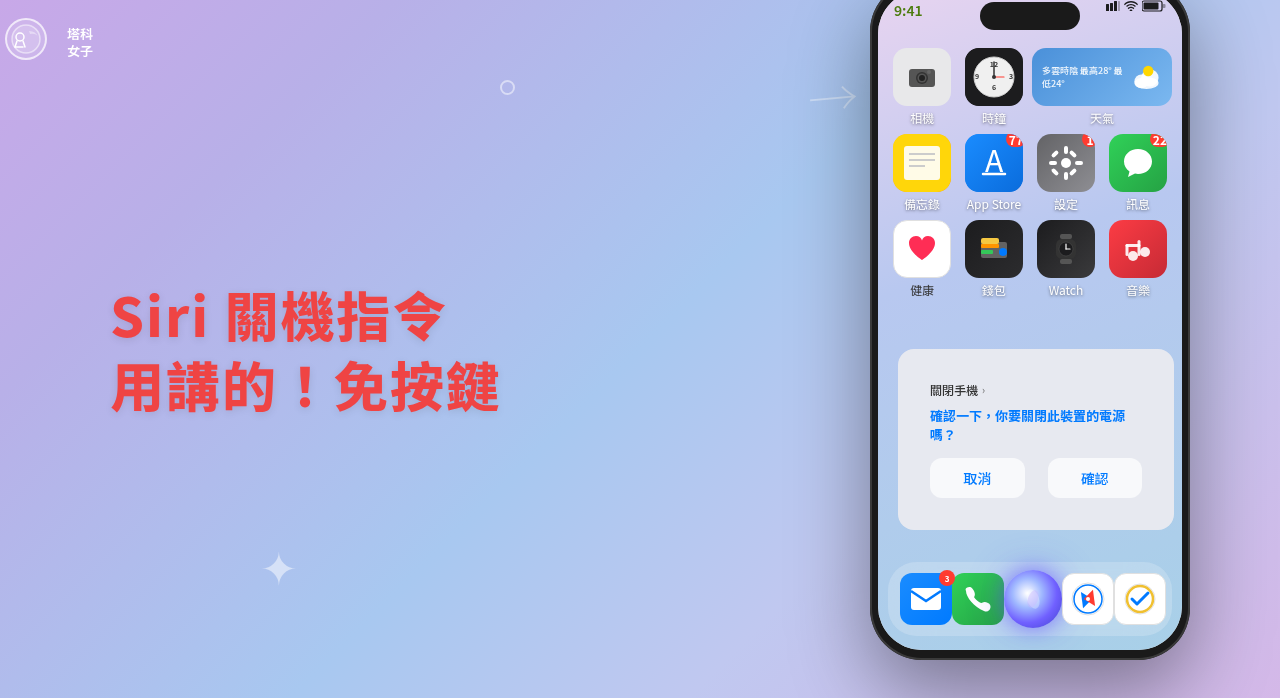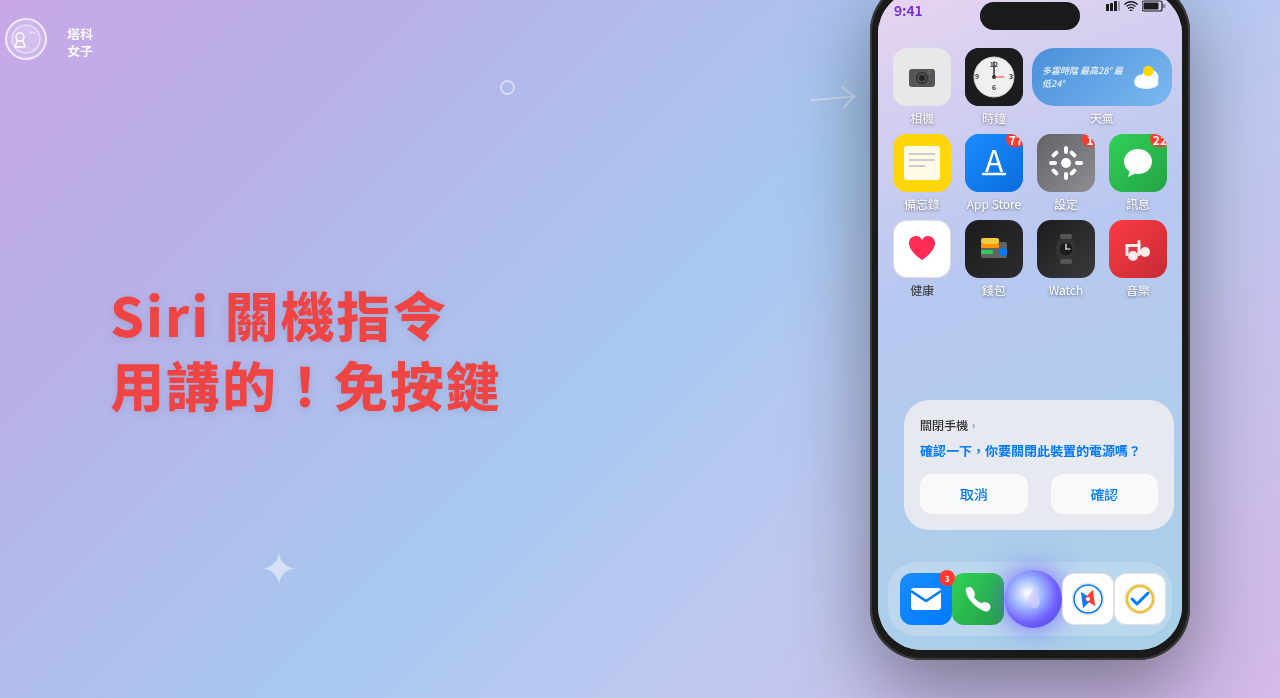--- a/index.html
+++ b/index.html
@@ -177,26 +177,26 @@
     
     .icon-camera { background: #e8e8ea; }
     .icon-clock { background: linear-gradient(135deg, #1c1c1e, #3a3a3c); }
     .icon-notes { background: linear-gradient(135deg, #ffd60a, #ff9f0a); }
     .icon-appstore { background: linear-gradient(135deg, #1a8cff, #0a6cdc); }
 
     
     .siri-dialog {
       position: absolute;
       bottom: 120px;
-      left: 26px;
+      left: 20px;
       right: 8px;
       background: rgba(235,235,240,0.92);
       backdrop-filter: blur(20px);
-      border-radius: 25px;
-      padding: 16px;
+      border-radius: 16px;
+      padding: 32px;
       z-index: 10;
     }
     .dialog-header {
       display: flex;
       align-items: center;
       gap: 4px;
       margin-bottom: 8px;
     }
     .dialog-title {
       font-size: 12px;
@@ -269,21 +269,21 @@
       display: flex;
       align-items: flex-start;
       padding-top: 10px;
       padding-left: 16px;
       padding-right: 16px;
       justify-content: space-between;
     }
     .status-time {
       font-size: 14px;
       font-weight: 600;
-      color: #6d28d9;
+      color: #4d7c0f;
     }
     .status-icons {
       display: flex;
       gap: 4px;
       align-items: center;
     }
   </style>
 </head>
 <body>
 
@@ -369,21 +369,21 @@
               <text x="46" y="31" font-size="7" fill="#333" text-anchor="middle" font-weight="bold">3</text>
               <line x1="29" y1="29" x2="29" y2="14" stroke="#333" stroke-width="1.5" stroke-linecap="round"></line>
               <line x1="29" y1="29" x2="39" y2="29" stroke="#ff3b30" stroke-width="1.2" stroke-linecap="round"></line>
               <circle cx="29" cy="29" r="2" fill="#333"></circle>
             </svg>
           </div>
           <span class="app-label">時鐘</span>
         </div>
 
         <div class="app-item" style="grid-column: span 2;">
-          <div style="width:100%; height:58px; background:linear-gradient(135deg,#4a90d9,#7bb8f0); border-radius:22px; display:flex; align-items:center; justify-content:space-between; padding:6px 10px; position:relative;font-style:italic;">
+          <div style="width:100%; height:58px; background:linear-gradient(135deg,#4a90d9,#7bb8f0); border-radius:14px; display:flex; align-items:center; justify-content:space-between; padding:6px 10px; position:relative;">
             <div>
               <div style="font-size:9px;color:rgba(255,255,255,0.9);font-weight:500;">多雲時陰
 最高28° 最低24°</div>
             </div>
             <svg width="36" height="30" viewBox="0 0 36 30" fill="none">
               <circle cx="22" cy="16" r="10" fill="white" fill-opacity="0.9"></circle>
               <circle cx="12" cy="20" r="8" fill="white" fill-opacity="0.9"></circle>
               <ellipse cx="18" cy="22" rx="14" ry="7" fill="white" fill-opacity="0.9"></ellipse>
               <circle cx="20" cy="8" r="6" fill="#FFD700"></circle>
             </svg>

